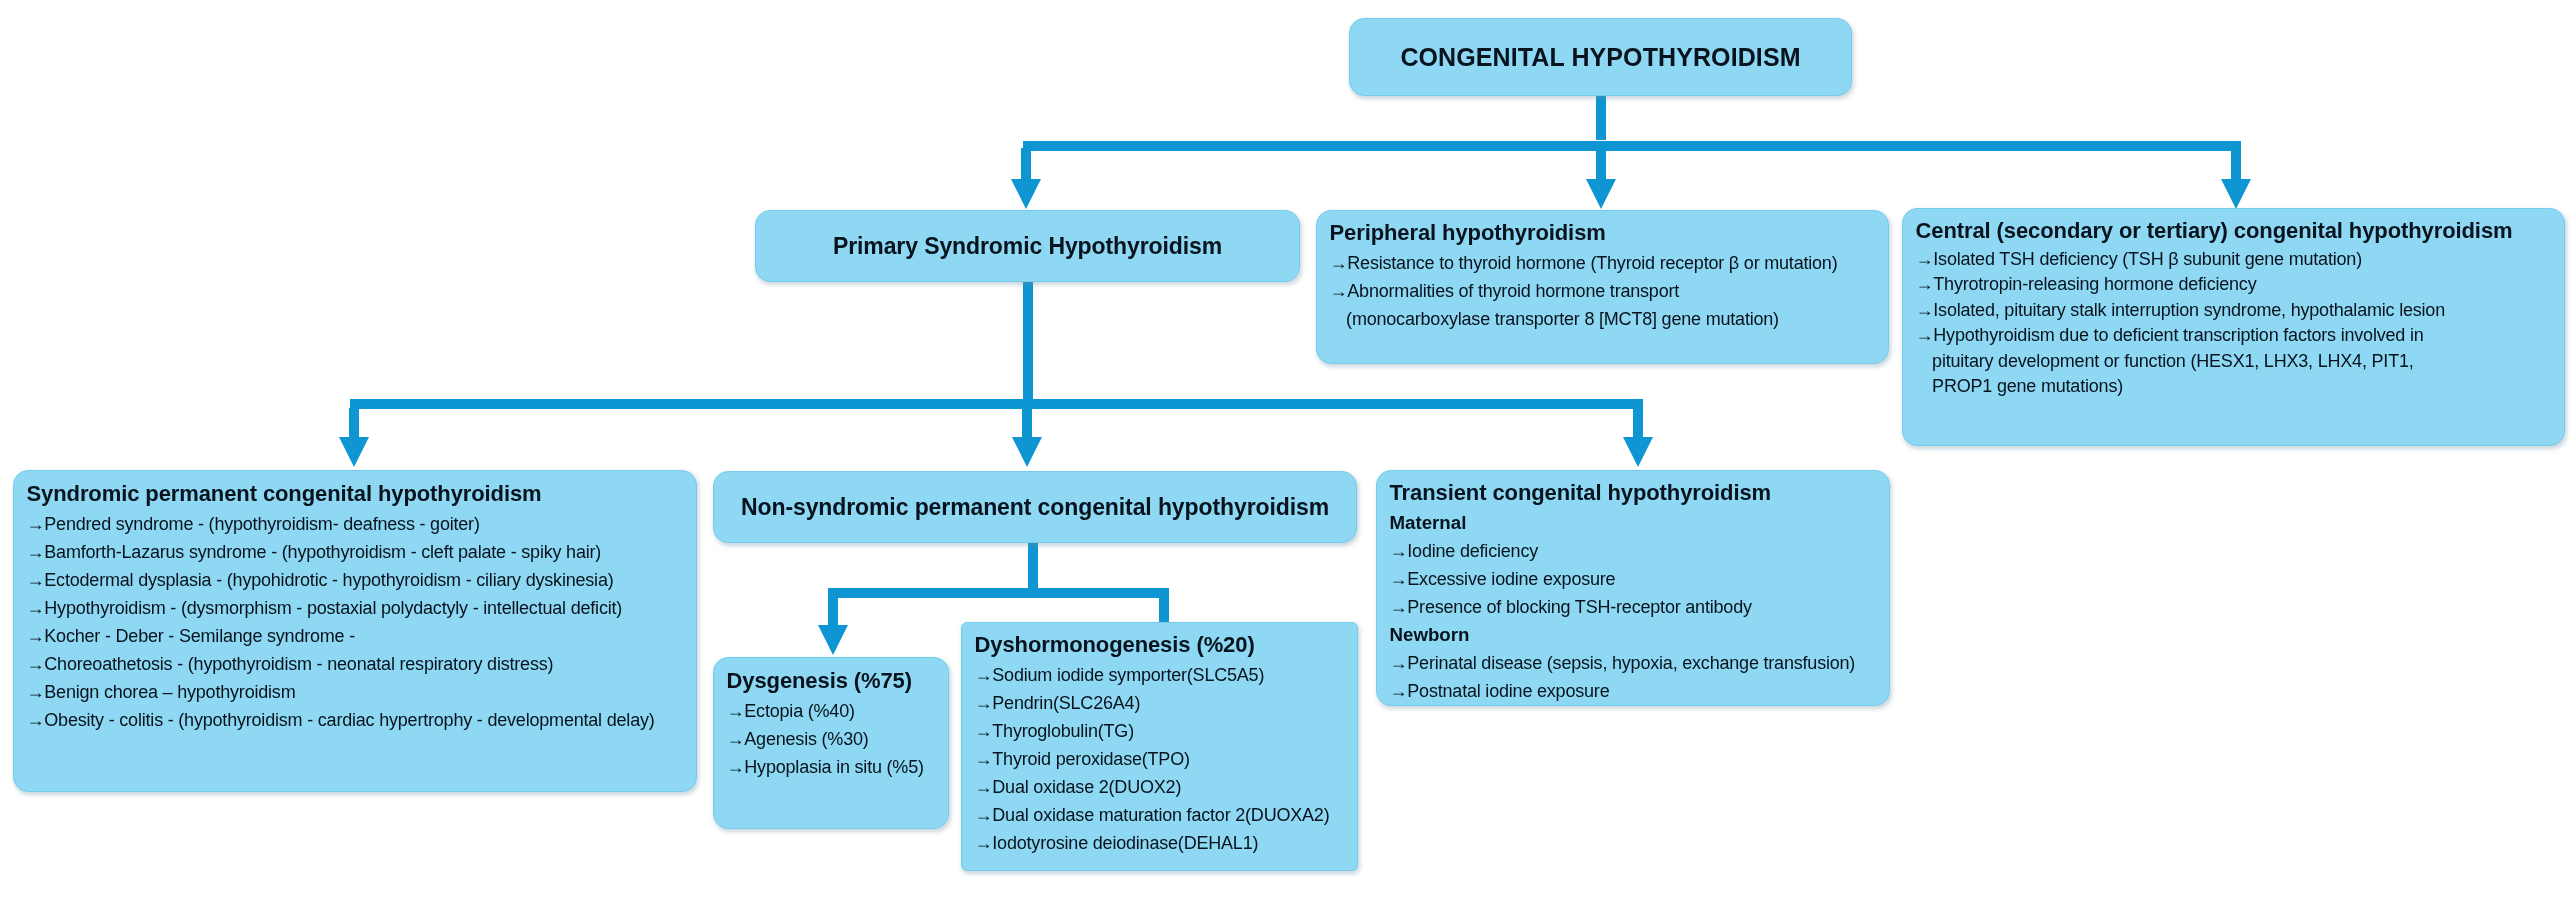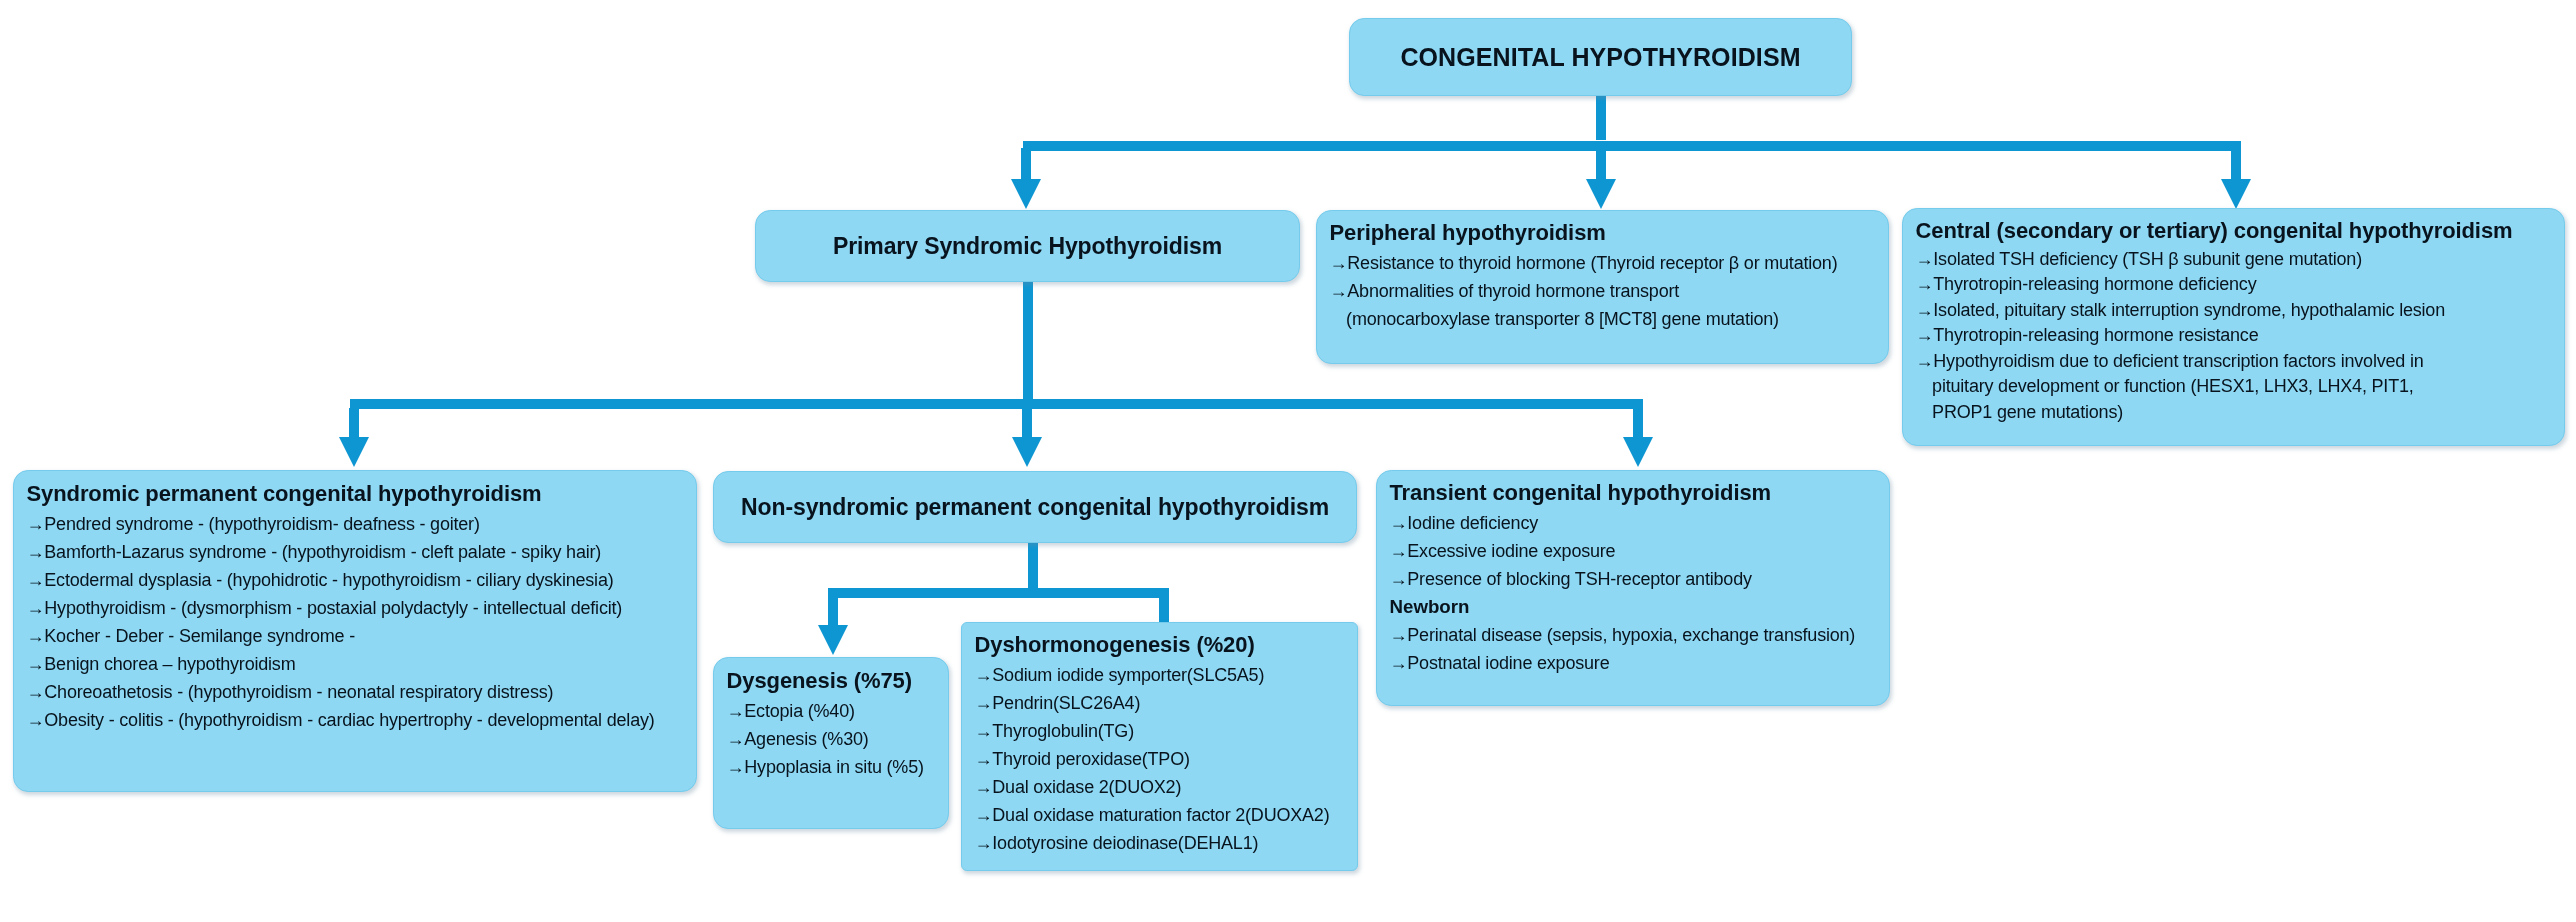--- a/index.html
+++ b/index.html
@@ -157,44 +157,44 @@
     <div class="line">→Resistance to thyroid hormone (Thyroid receptor β or  mutation)</div>
     <div class="line">→Abnormalities of thyroid hormone transport</div>
     <div class="line cont">(monocarboxylase transporter 8 [MCT8] gene mutation)</div>
   </div>
 
   <div class="box tight" style="left:1902px; top:208px; width:663px; height:238px; padding-top:7px;">
     <div class="node-title">Central (secondary or tertiary) congenital hypothyroidism</div>
     <div class="line">→Isolated TSH deficiency (TSH β subunit gene mutation)</div>
     <div class="line">→Thyrotropin-releasing hormone deficiency</div>
     <div class="line">→Isolated, pituitary stalk interruption syndrome, hypothalamic lesion</div>
-    <div class="line">→Thyrotropin-releasing hormone resistance</div>
     <div class="line">→Hypothyroidism due to deficient transcription factors involved in</div>
     <div class="line cont">pituitary development or function (HESX1, LHX3, LHX4, PIT1,</div>
     <div class="line cont">PROP1 gene mutations)</div>
   </div>
 
   <div class="box" style="left:13px; top:470px; width:684px; height:322px; padding-top:8.3px;">
     <div class="node-title">Syndromic permanent congenital hypothyroidism</div>
     <div class="line">→Pendred syndrome - (hypothyroidism- deafness - goiter)</div>
     <div class="line">→Bamforth-Lazarus syndrome - (hypothyroidism - cleft palate - spiky hair)</div>
     <div class="line">→Ectodermal dysplasia - (hypohidrotic - hypothyroidism - ciliary dyskinesia)</div>
     <div class="line">→Hypothyroidism - (dysmorphism - postaxial polydactyly - intellectual deficit)</div>
     <div class="line">→Kocher - Deber - Semilange syndrome -</div>
+    <div class="line">→Choreoathetosis - (hypothyroidism - neonatal respiratory distress)</div>
     <div class="line">→Benign chorea – hypothyroidism</div>
-    <div class="line">→Choreoathetosis - (hypothyroidism - neonatal respiratory distress)</div>
     <div class="line">→Obesity - colitis - (hypothyroidism - cardiac hypertrophy - developmental delay)</div>
   </div>
 
   <div class="box center" style="left:713px; top:471px; width:644px; height:72px;">
     <div class="node-title">Non-syndromic permanent congenital hypothyroidism</div>
   </div>
 
   <div class="box" style="left:1376px; top:470px; width:514px; height:236px; padding-top:7px;">
     <div class="node-title">Transient congenital hypothyroidism</div>
+    <div class="subhead">Maternal</div>
     <div class="line">→Iodine deficiency</div>
     <div class="line">→Excessive iodine exposure</div>
     <div class="line">→Presence of blocking TSH-receptor antibody</div>
     <div class="subhead">Newborn</div>
     <div class="line">→Perinatal disease (sepsis, hypoxia, exchange transfusion)</div>
     <div class="line">→Postnatal iodine exposure</div>
   </div>
 
   <div class="box" style="left:713px; top:657px; width:236px; height:172px; padding-top:8.3px;">
     <div class="node-title">Dysgenesis (%75)</div>

